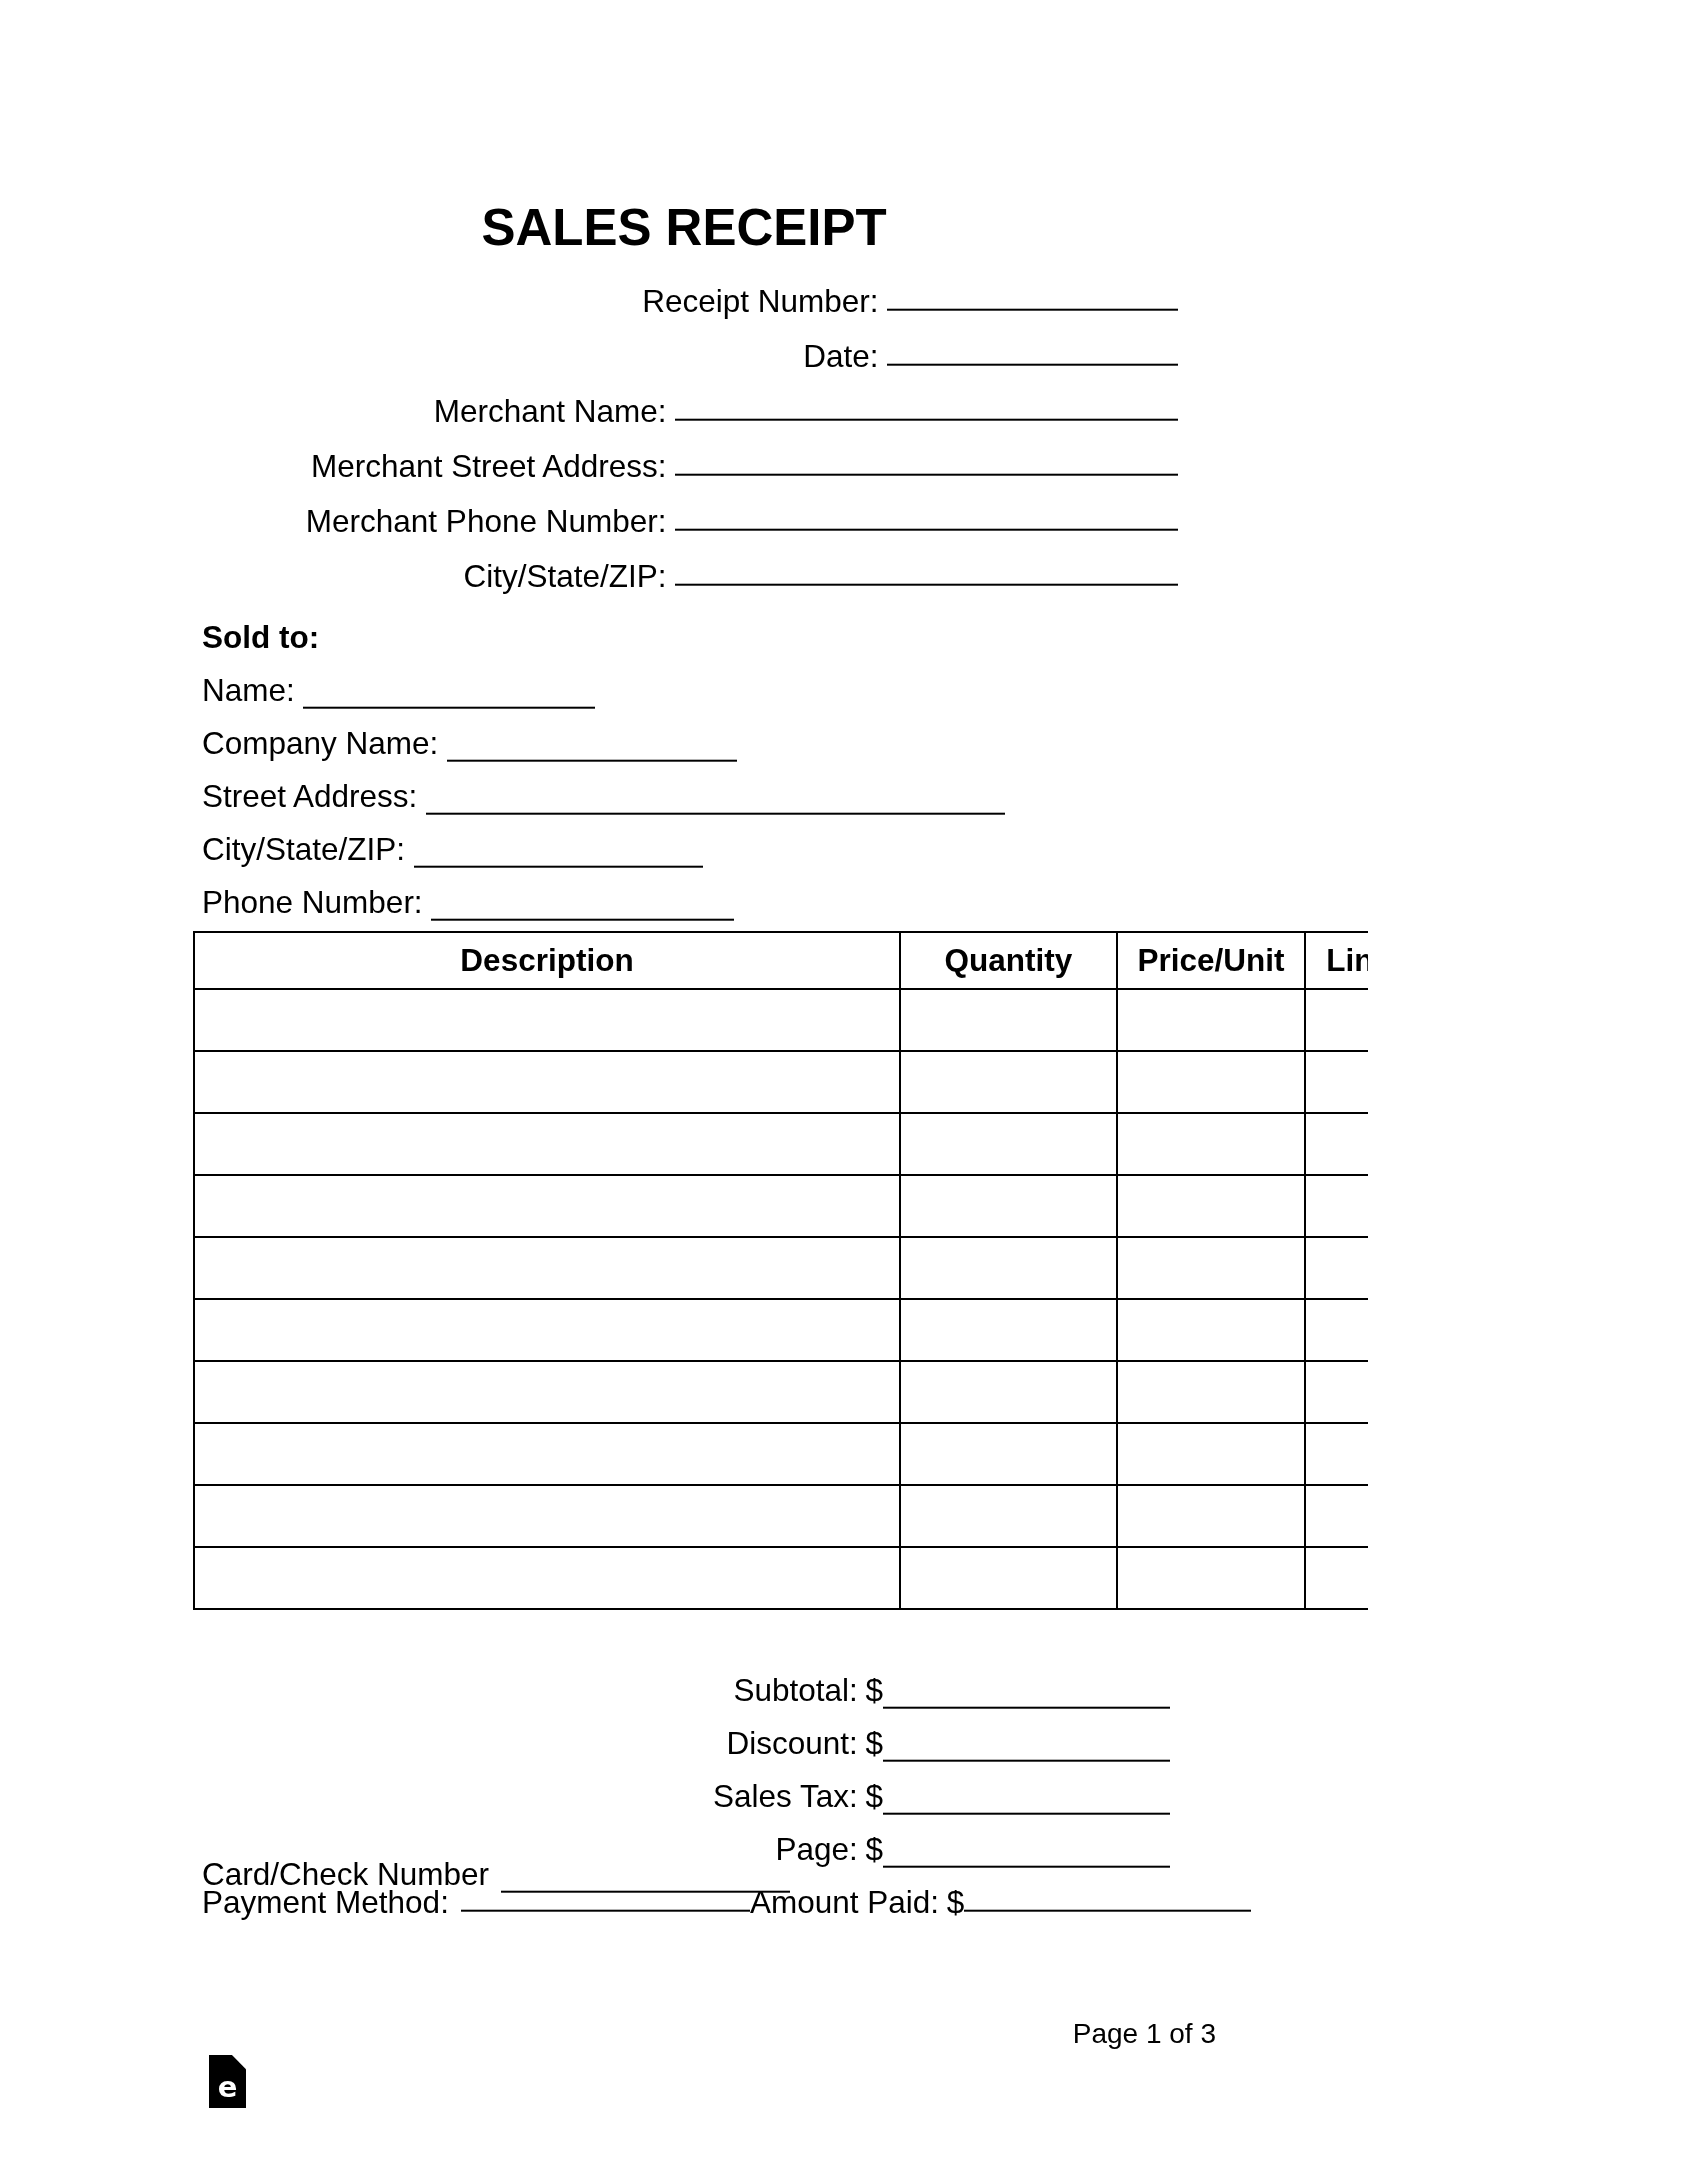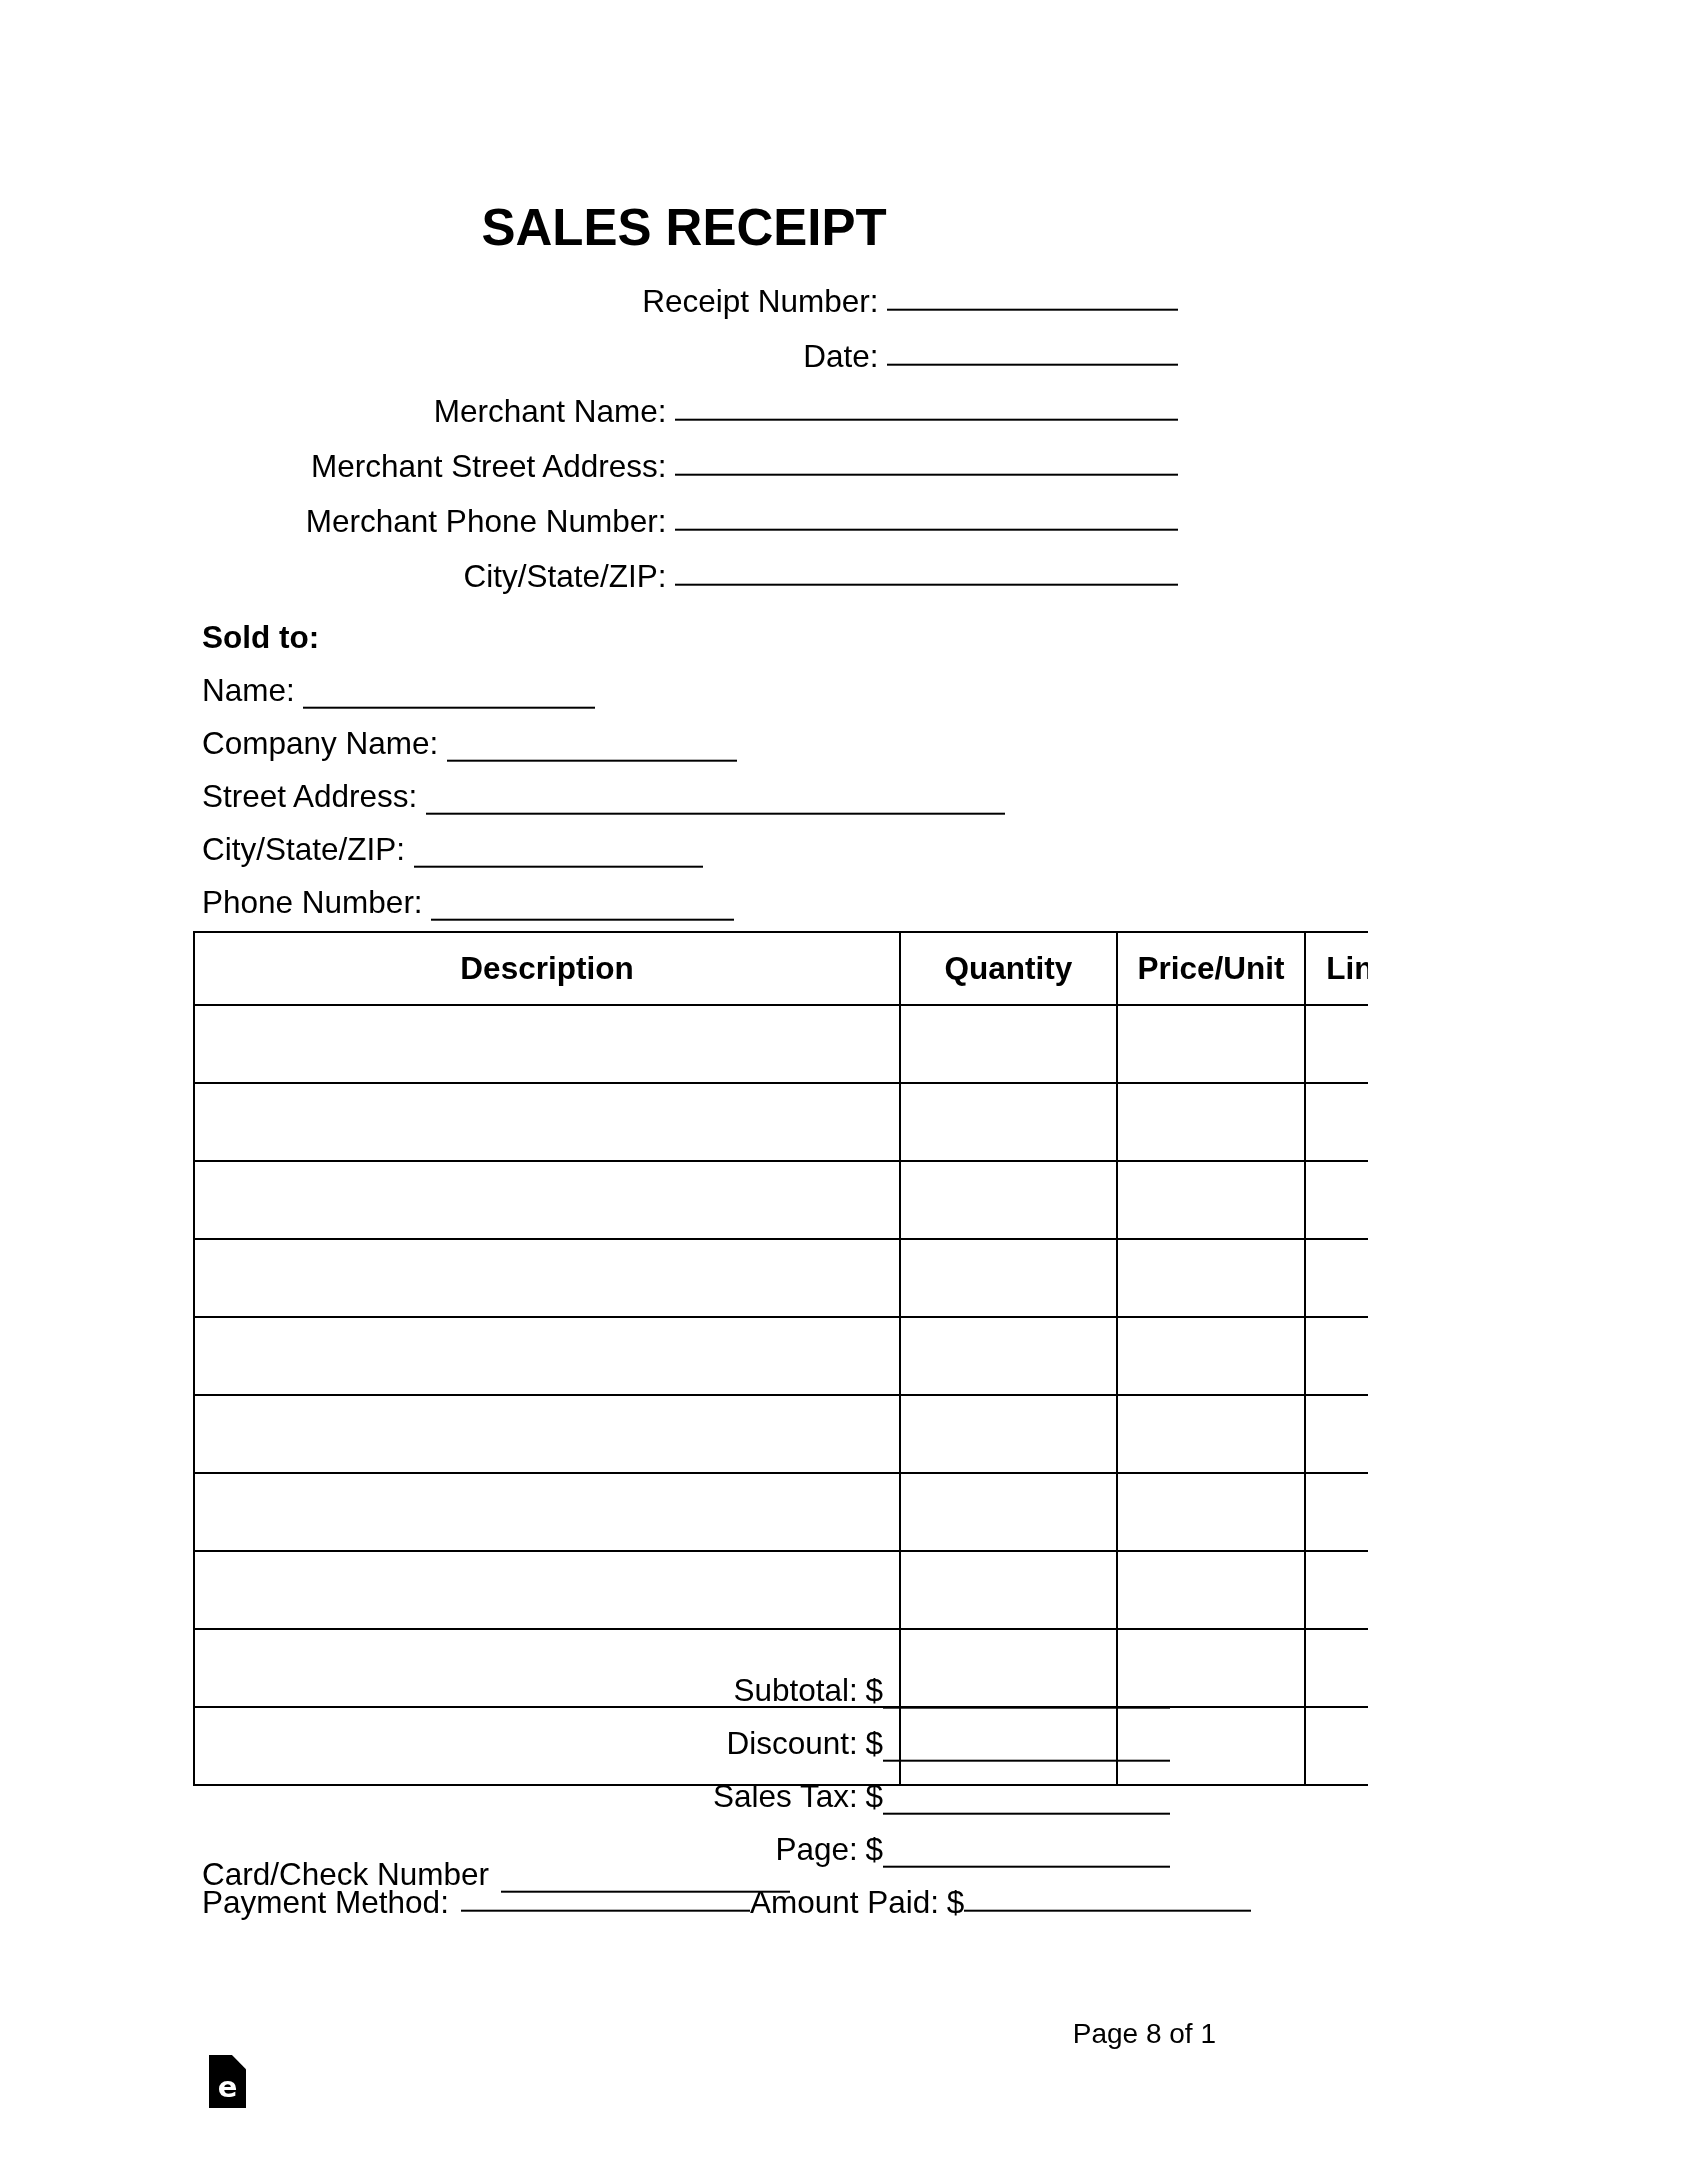--- a/index.html
+++ b/index.html
@@ -35,21 +35,21 @@
   .soldto{position:absolute;top:611px;left:202px;width:1107px;}
   .srow{height:53px;line-height:53px;display:flex;align-items:baseline;white-space:nowrap;}
   .soldto-heading{font-weight:bold;}
 
   
   table.items{
     position:absolute;top:931px;left:193px;
     width:1301px;border-collapse:collapse;table-layout:fixed;
     border:2.6px solid #000;
   }
-  table.items th,table.items td{border:2.6px solid #000;padding:8px;}
+  table.items th,table.items td{border:2.6px solid #000;padding:0;}
   table.items th{
     height:55px;font-size:31.5px;font-weight:bold;
     text-align:center;vertical-align:middle;
   }
   table.items td{height:60px;}
 
   
   .totals{position:absolute;top:1664px;right:198px;width:767px;}
   .trow{height:53px;line-height:53px;display:flex;justify-content:flex-end;align-items:baseline;white-space:nowrap;}
   .currency{margin-left:7.7px;}
@@ -257,21 +257,21 @@
       <span class="currency">$</span>
       <span class="uline w337 money"></span>
     </div>
   </div>
 
   <div class="card-row">
     <span>Card/Check Number</span>
     <span class="uline w339"></span>
   </div>
 
-  <div class="page-num">Page 8 of 1</div>
+  <div class="page-num">Page 1 of 3</div>
 
   <div class="logo">
     <div class="sheet"></div>
     <div class="fold"></div>
     <div class="letter">e</div>
   </div>
 
 </div>
 
 

